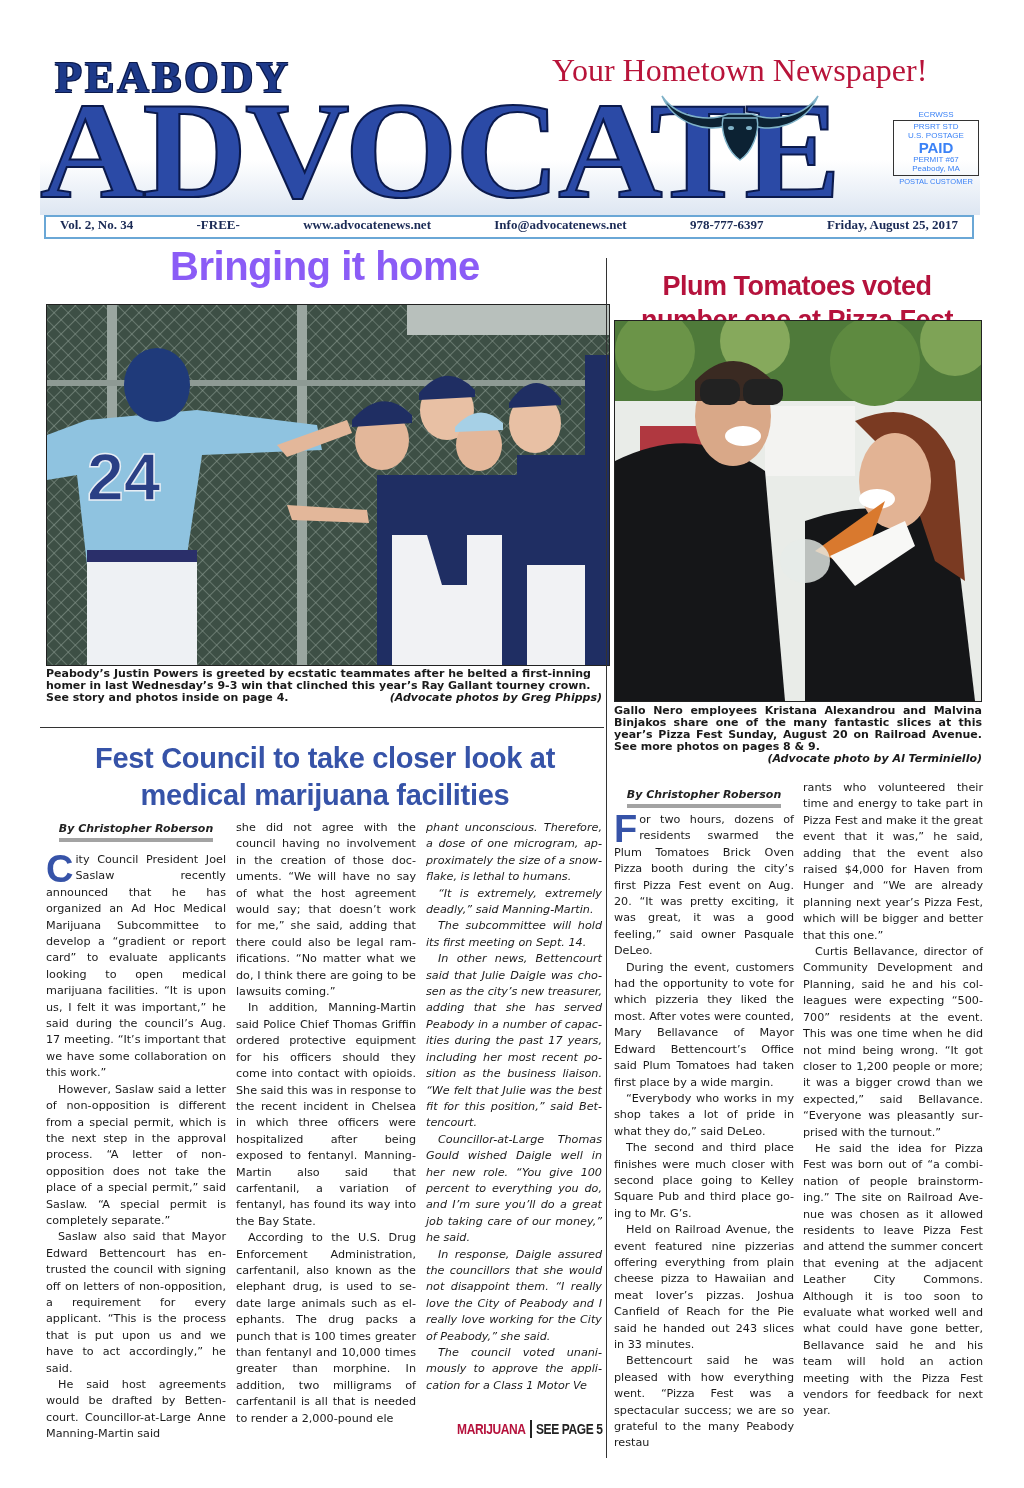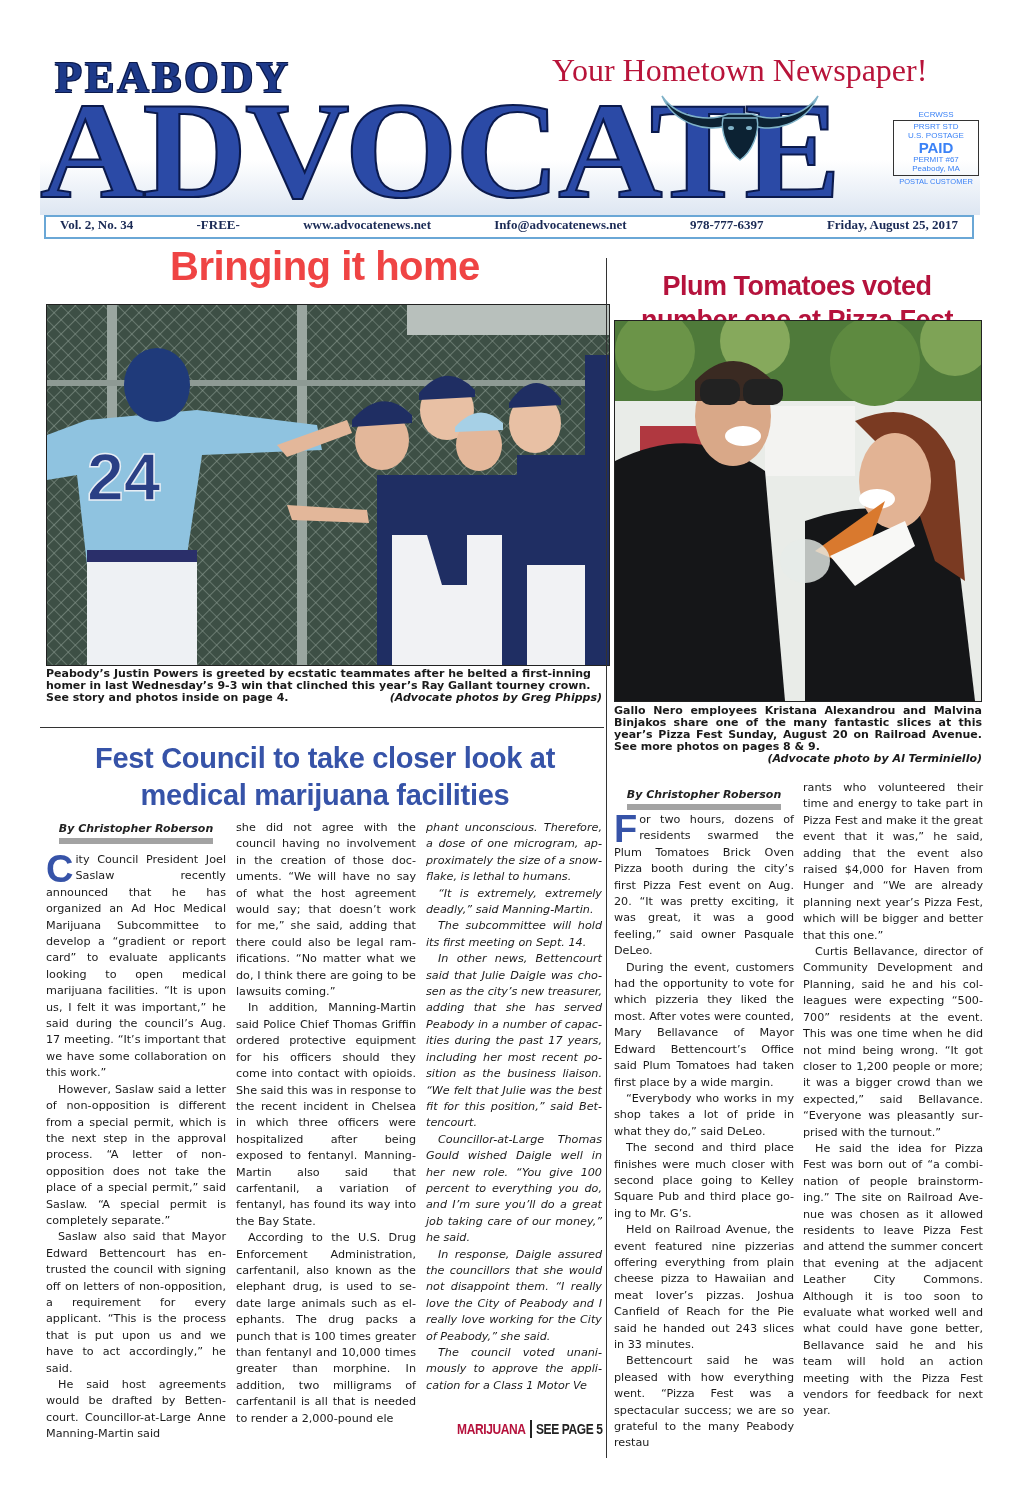--- a/index.html
+++ b/index.html
@@ -16,36 +16,36 @@
   .postal { left:893px; top:110px; width:86px; font-family:"Liberation Sans", sans-serif; text-align:center; color:#3b82f6; }
   .postal .ecrwss { font-size:8px; line-height:10px; }
   .postal .box { border:1px solid #333; padding:1px 0 2px; }
   .postal .small { font-size:8px; line-height:9px; }
   .postal .paid { font-size:15px; font-weight:bold; line-height:15px; }
   .postal .cust { font-size:7.5px; line-height:11px; }
 
   .infobar { left:44px; top:215px; width:930px; height:24px; border:2px solid #6aa7d6; display:flex; justify-content:space-between; align-items:flex-start; padding:0 14px; box-sizing:border-box; font-family:"Liberation Serif", serif; font-weight:bold; font-size:13px; color:#1a2a55; }
 
   
-  .h-bring { left:40px; top:244px; width:570px; text-align:center; font-family:"Liberation Sans", sans-serif; font-weight:bold; font-size:40px; color:#ef4444; letter-spacing:-0.5px; }
+  .h-bring { left:40px; top:244px; width:570px; text-align:center; font-family:"Liberation Sans", sans-serif; font-weight:bold; font-size:40px; color:#8b5cf6; letter-spacing:-0.5px; }
   .h-plum { left:612px; top:244px; width:370px; text-align:center; font-family:"Liberation Sans", sans-serif; font-weight:bold; font-size:27px; line-height:34px; color:#b5123c; letter-spacing:-0.5px;margin-top:25px; }
   .vrule { width:1px; background:#333; }
 
   
   .photo { border:1px solid #222; overflow:hidden; }
 
   .caption { font-family:"DejaVu Sans", sans-serif; font-weight:bold; font-size:11px; line-height:12px; color:#1a1a1a; }
   .caption .credit { float:right; font-style:italic; font-weight:bold; }
   .caption .credit i { font-style:italic; }
 
   .hrule { height:1px; background:#333; }
   .h-council { left:40px; top:740px; width:570px; text-align:center; font-family:"Liberation Sans", sans-serif; font-weight:bold; font-size:29px; line-height:37px; color:#3653a8; letter-spacing:-0.3px; }
 
   .byline { font-family:"DejaVu Sans", sans-serif; font-style:italic; font-weight:bold; font-size:11px; text-align:center; color:#222; }
-  .byline span { border-bottom:6px solid #a3a3a3; padding-bottom:3px; }
+  .byline span { border-bottom:4px solid #a3a3a3; padding-bottom:3px; }
 
   .col { font-family:"DejaVu Sans", sans-serif; font-size:11.2px; line-height:16.4px; text-align:justify; color:#1a1a1a; hyphens:manual; }
   .col p { margin:0; text-indent:12px; }
   .col p.first { text-indent:0; }
   .dropcap { float:left; font-family:"Liberation Sans", sans-serif; font-weight:bold; font-size:38px; line-height:30px; color:#3653a8; margin:2px 2px 0 0; }
 
   .jump { font-family:"Liberation Sans", sans-serif; font-weight:bold; font-size:15px; letter-spacing:-0.5px; white-space:nowrap; }
   .jump .kw { color:#b5123c; transform:scaleX(0.8); display:inline-block; transform-origin:right; }
   .jump .bar { display:inline-block; width:2px; height:18px; background:#222; vertical-align:-4px; margin:0 4px; }
   .jump .see { color:#222; transform:scaleX(0.8); display:inline-block; transform-origin:left; }

